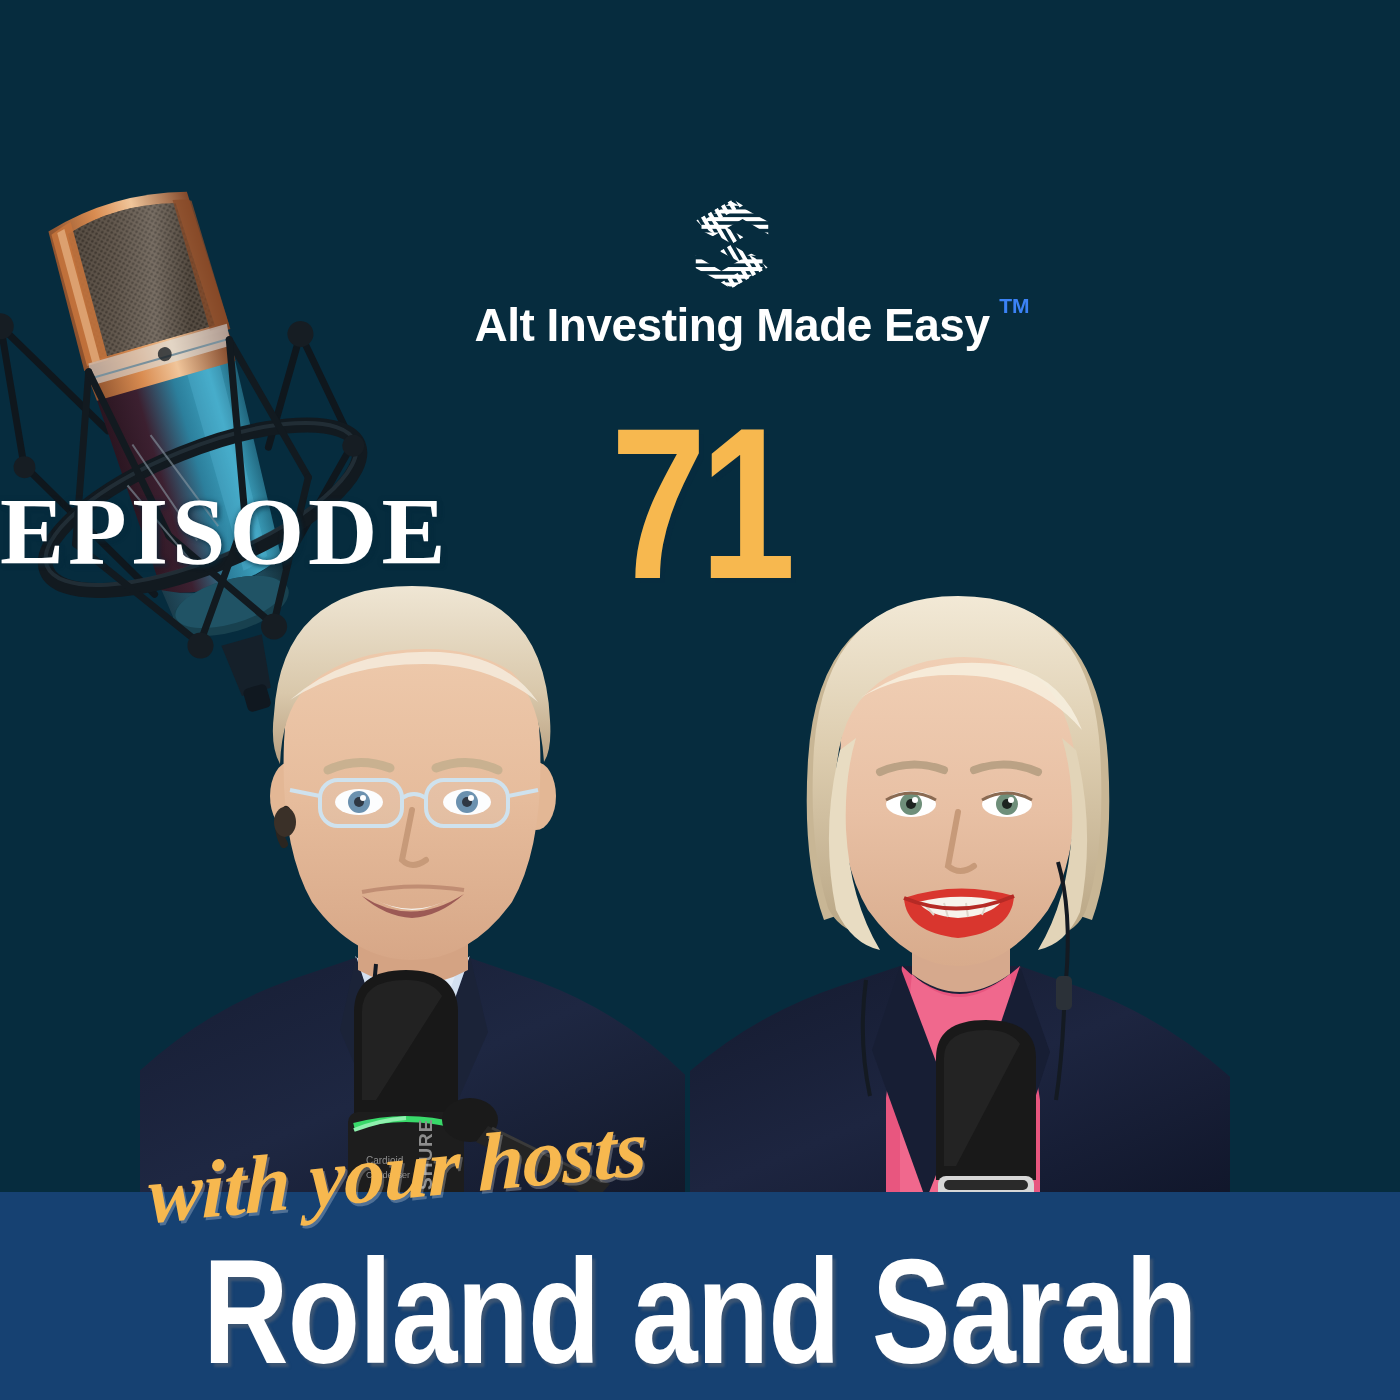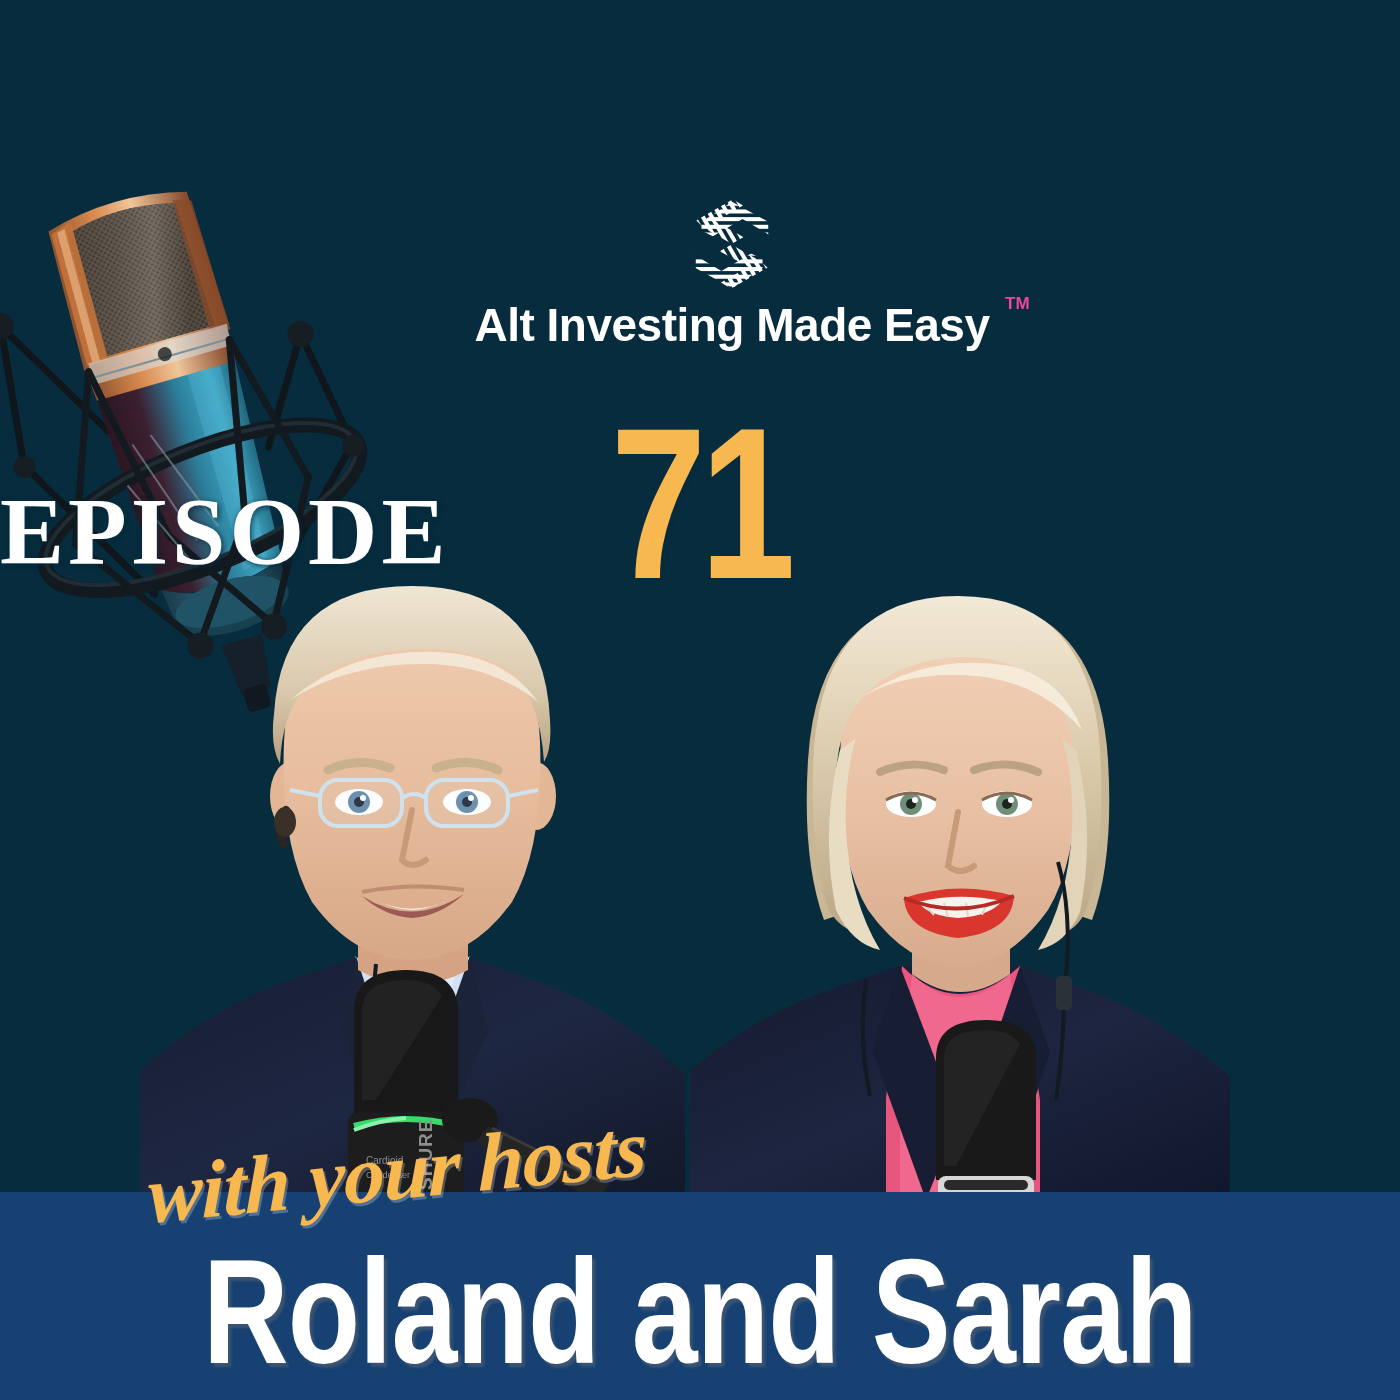--- a/index.html
+++ b/index.html
@@ -59,23 +59,23 @@
     color:#ffffff;
     font-size:46px;
     font-weight:bold;
     letter-spacing:-0.5px;
     font-family:"Liberation Sans", sans-serif;
     white-space:nowrap;
   }
   .brand-tm {
     position:absolute;
     top:-4px; right:-40px;
-    font-size:17px;
-    font-weight:bold;
-    color:#ec4899;
+    font-size:21px;
+    font-weight:bold;
+    color:#3b82f6;
     letter-spacing:0;
   }
 
   
   .episode-block {
     position:absolute;
     top:396px; left:0; width:1400px;
     height:250px;
     z-index:40;
   }

